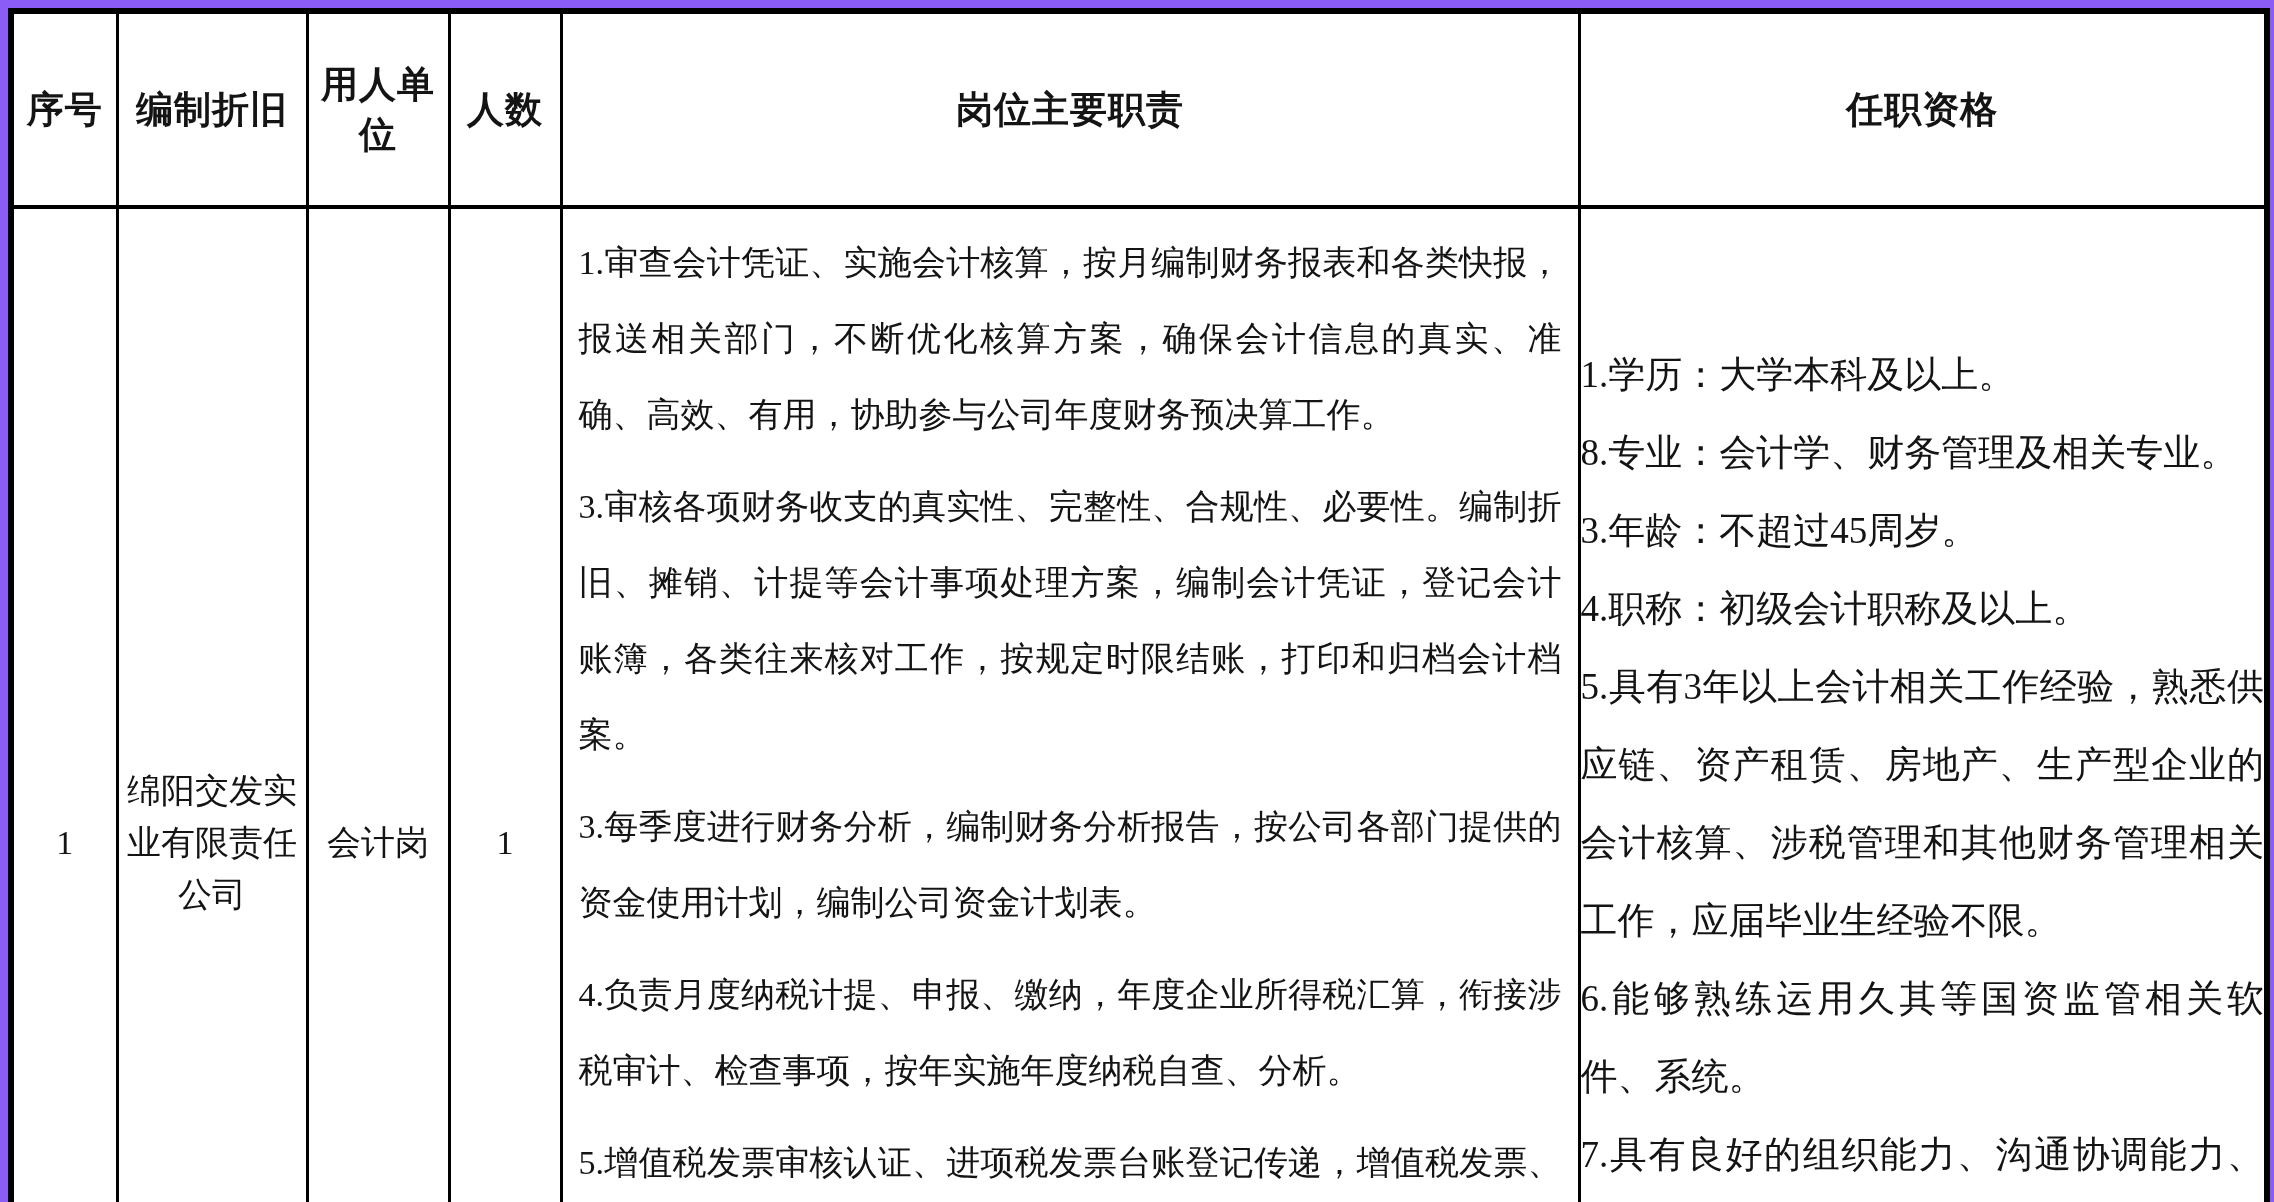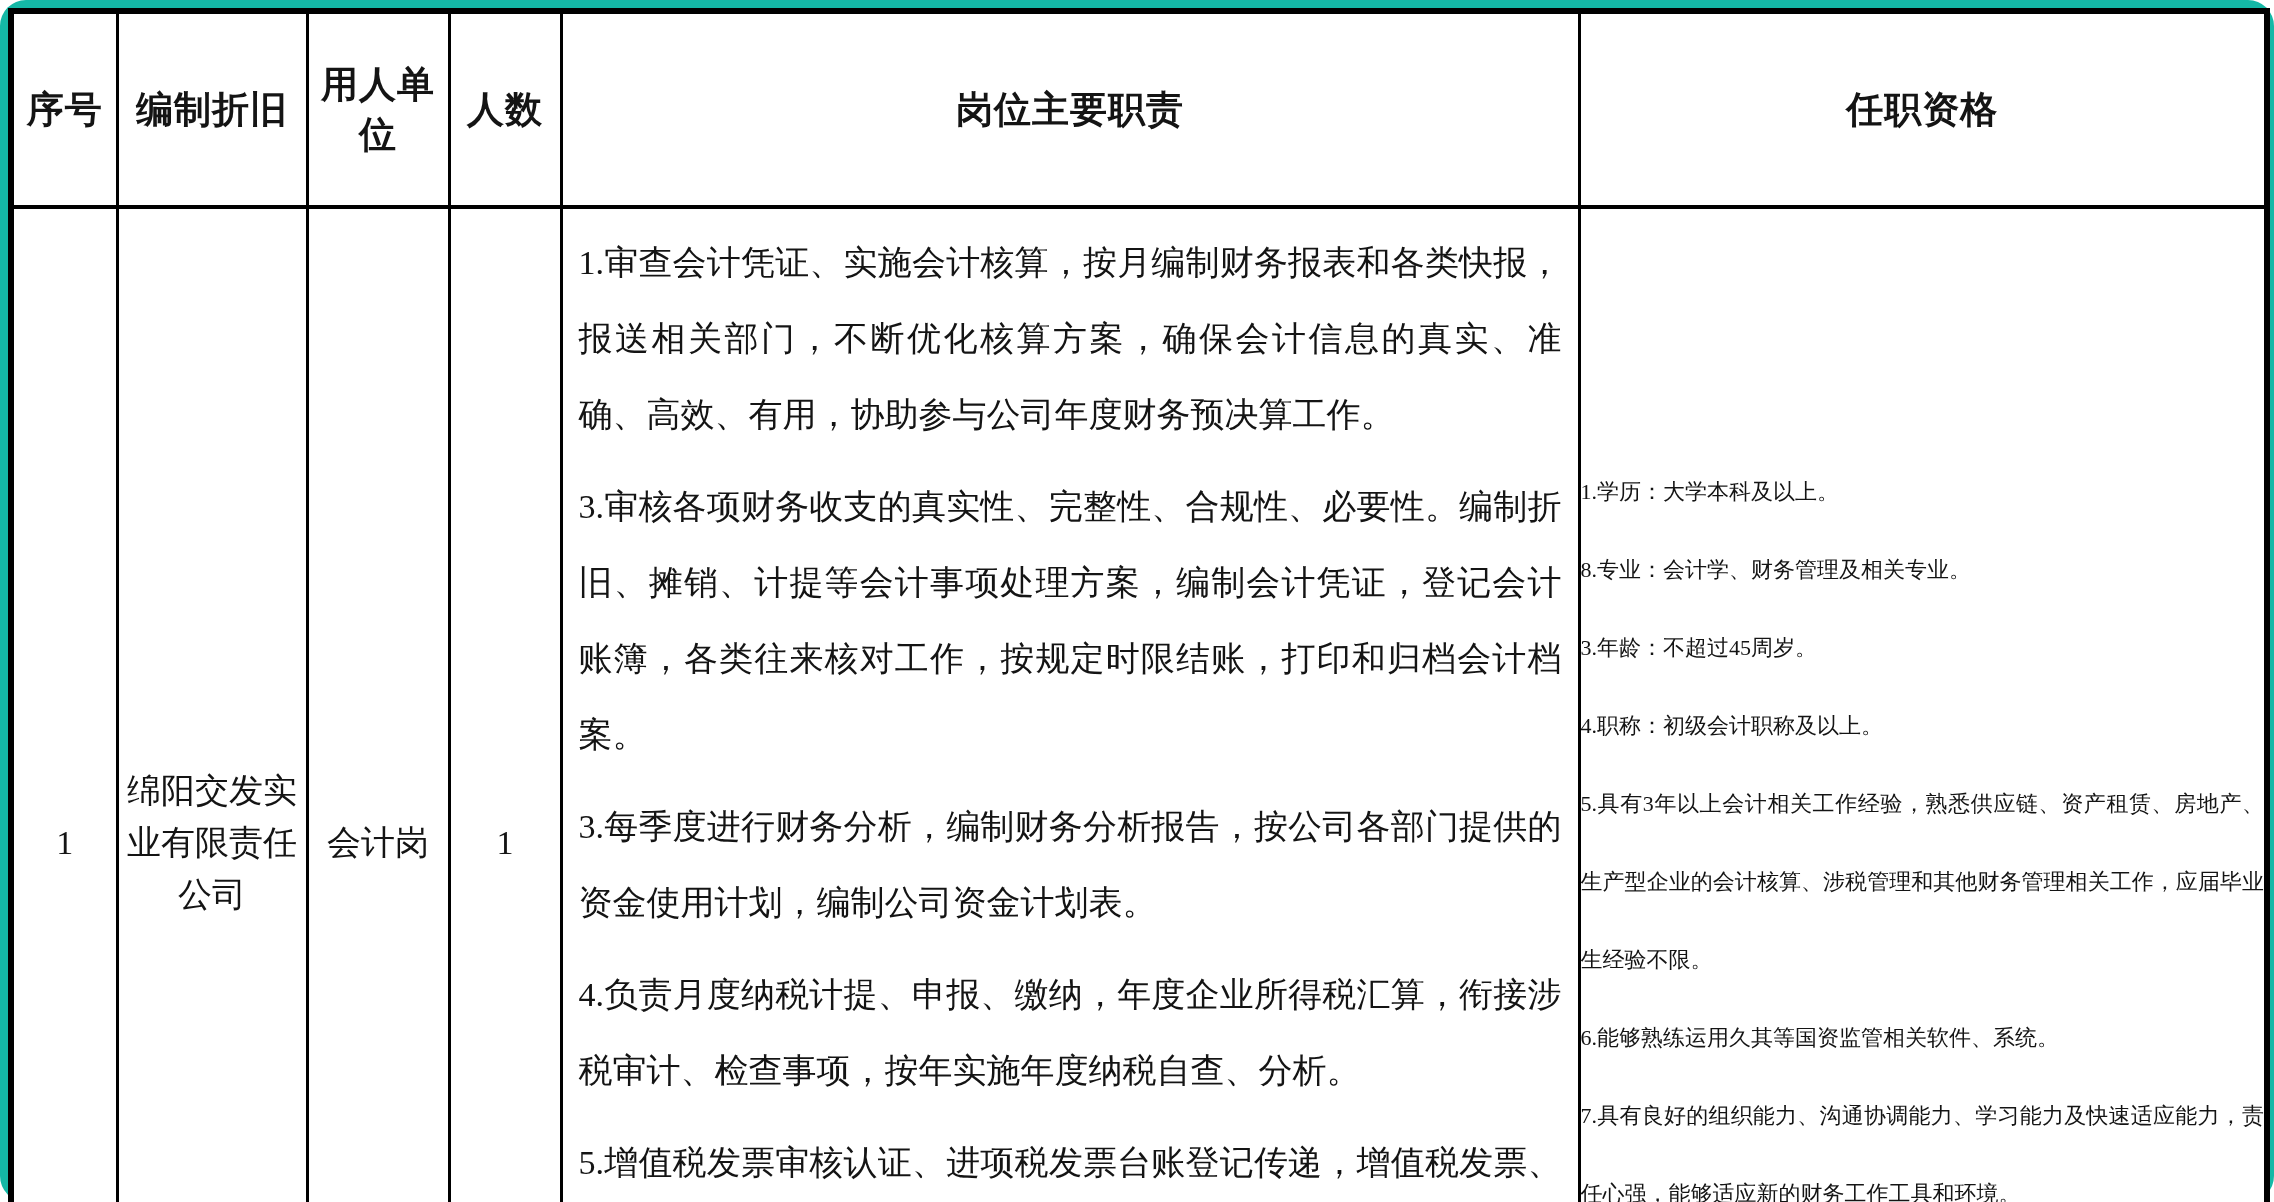--- a/index.html
+++ b/index.html
@@ -10,22 +10,21 @@
     height: 1202px;
     overflow: hidden;
     font-family: "Liberation Serif", "DejaVu Serif", serif;
     color: #141414;
   }
   .page {
     box-sizing: border-box;
     width: 2274px;
     height: 1202px;
     padding: 8px 10px 7px 8px;
-    background: #14b8a6;
-    border-radius: 26px;
+    background: #8b5cf6;
   }
   table.recruit {
     border-collapse: collapse;
     table-layout: fixed;
     width: 2256px;
     height: 1187px;
     background: #ffffff;
     border: 6px solid #000000;
   }
   table.recruit th,
@@ -75,21 +74,21 @@
     padding: 0 24px 0 26px;
   }
   .quals {
     display: flex;
     flex-direction: column;
     justify-content: center;
   }
   .quals p {
     margin: 0;
     line-height: 78px;
-    font-size: 22px;
+    font-size: 37px;
     text-align: justify;
     text-justify: inter-ideograph;
   }
 </style>
 </head>
 <body>
 
 <div class="page">
   <table class="recruit">
     <colgroup>

